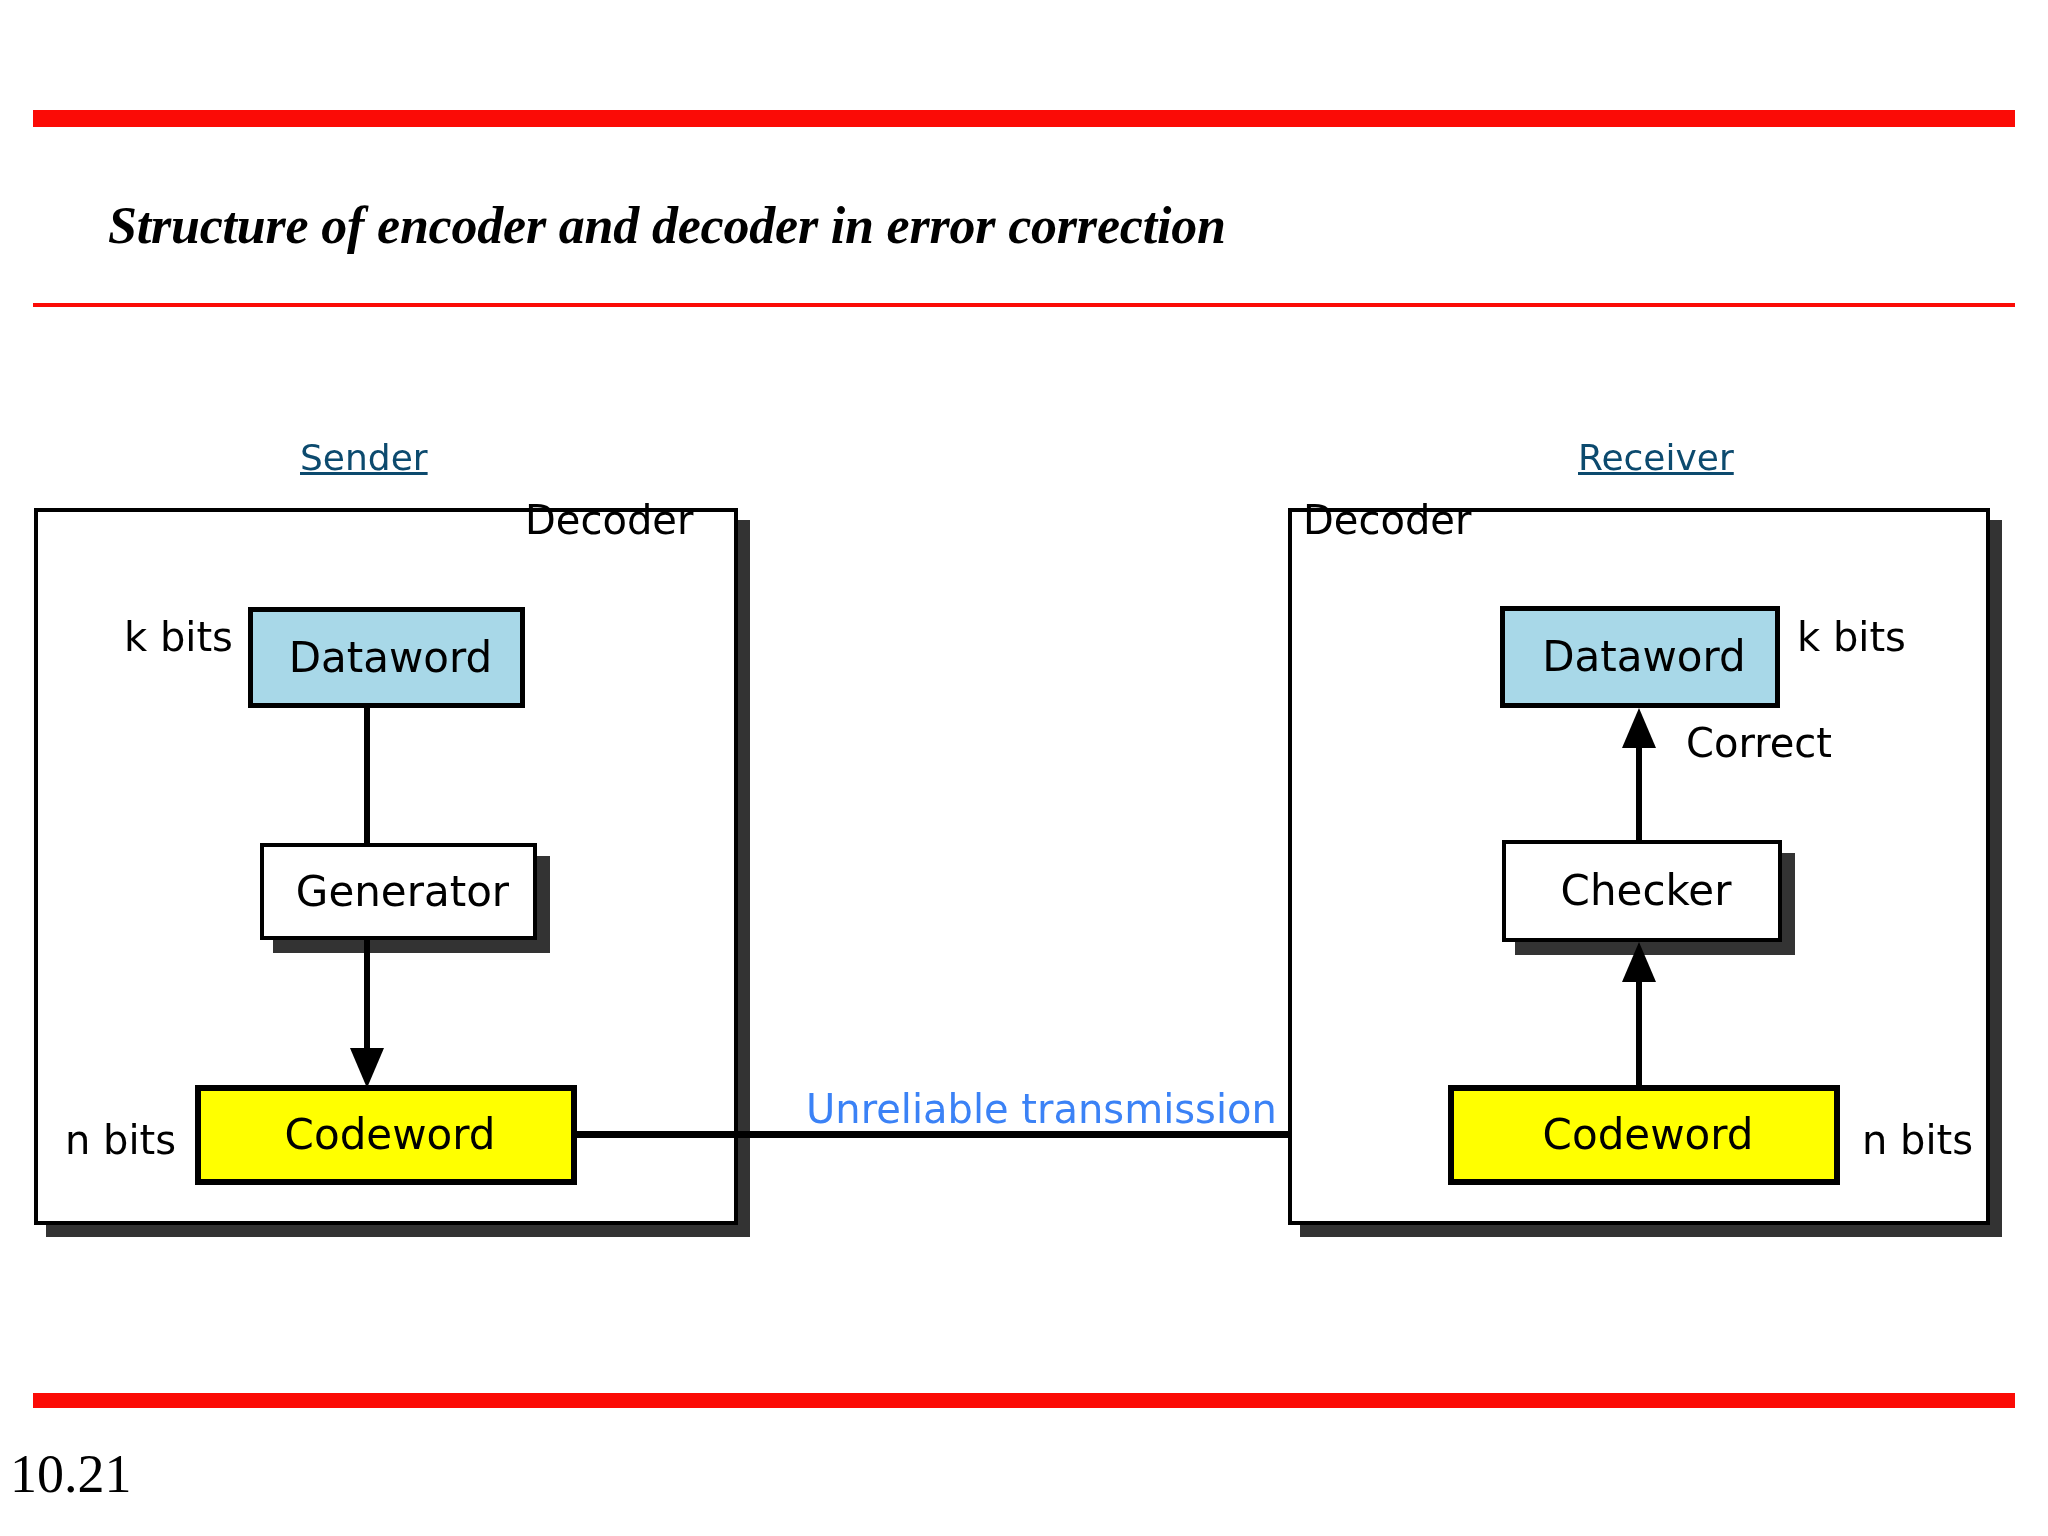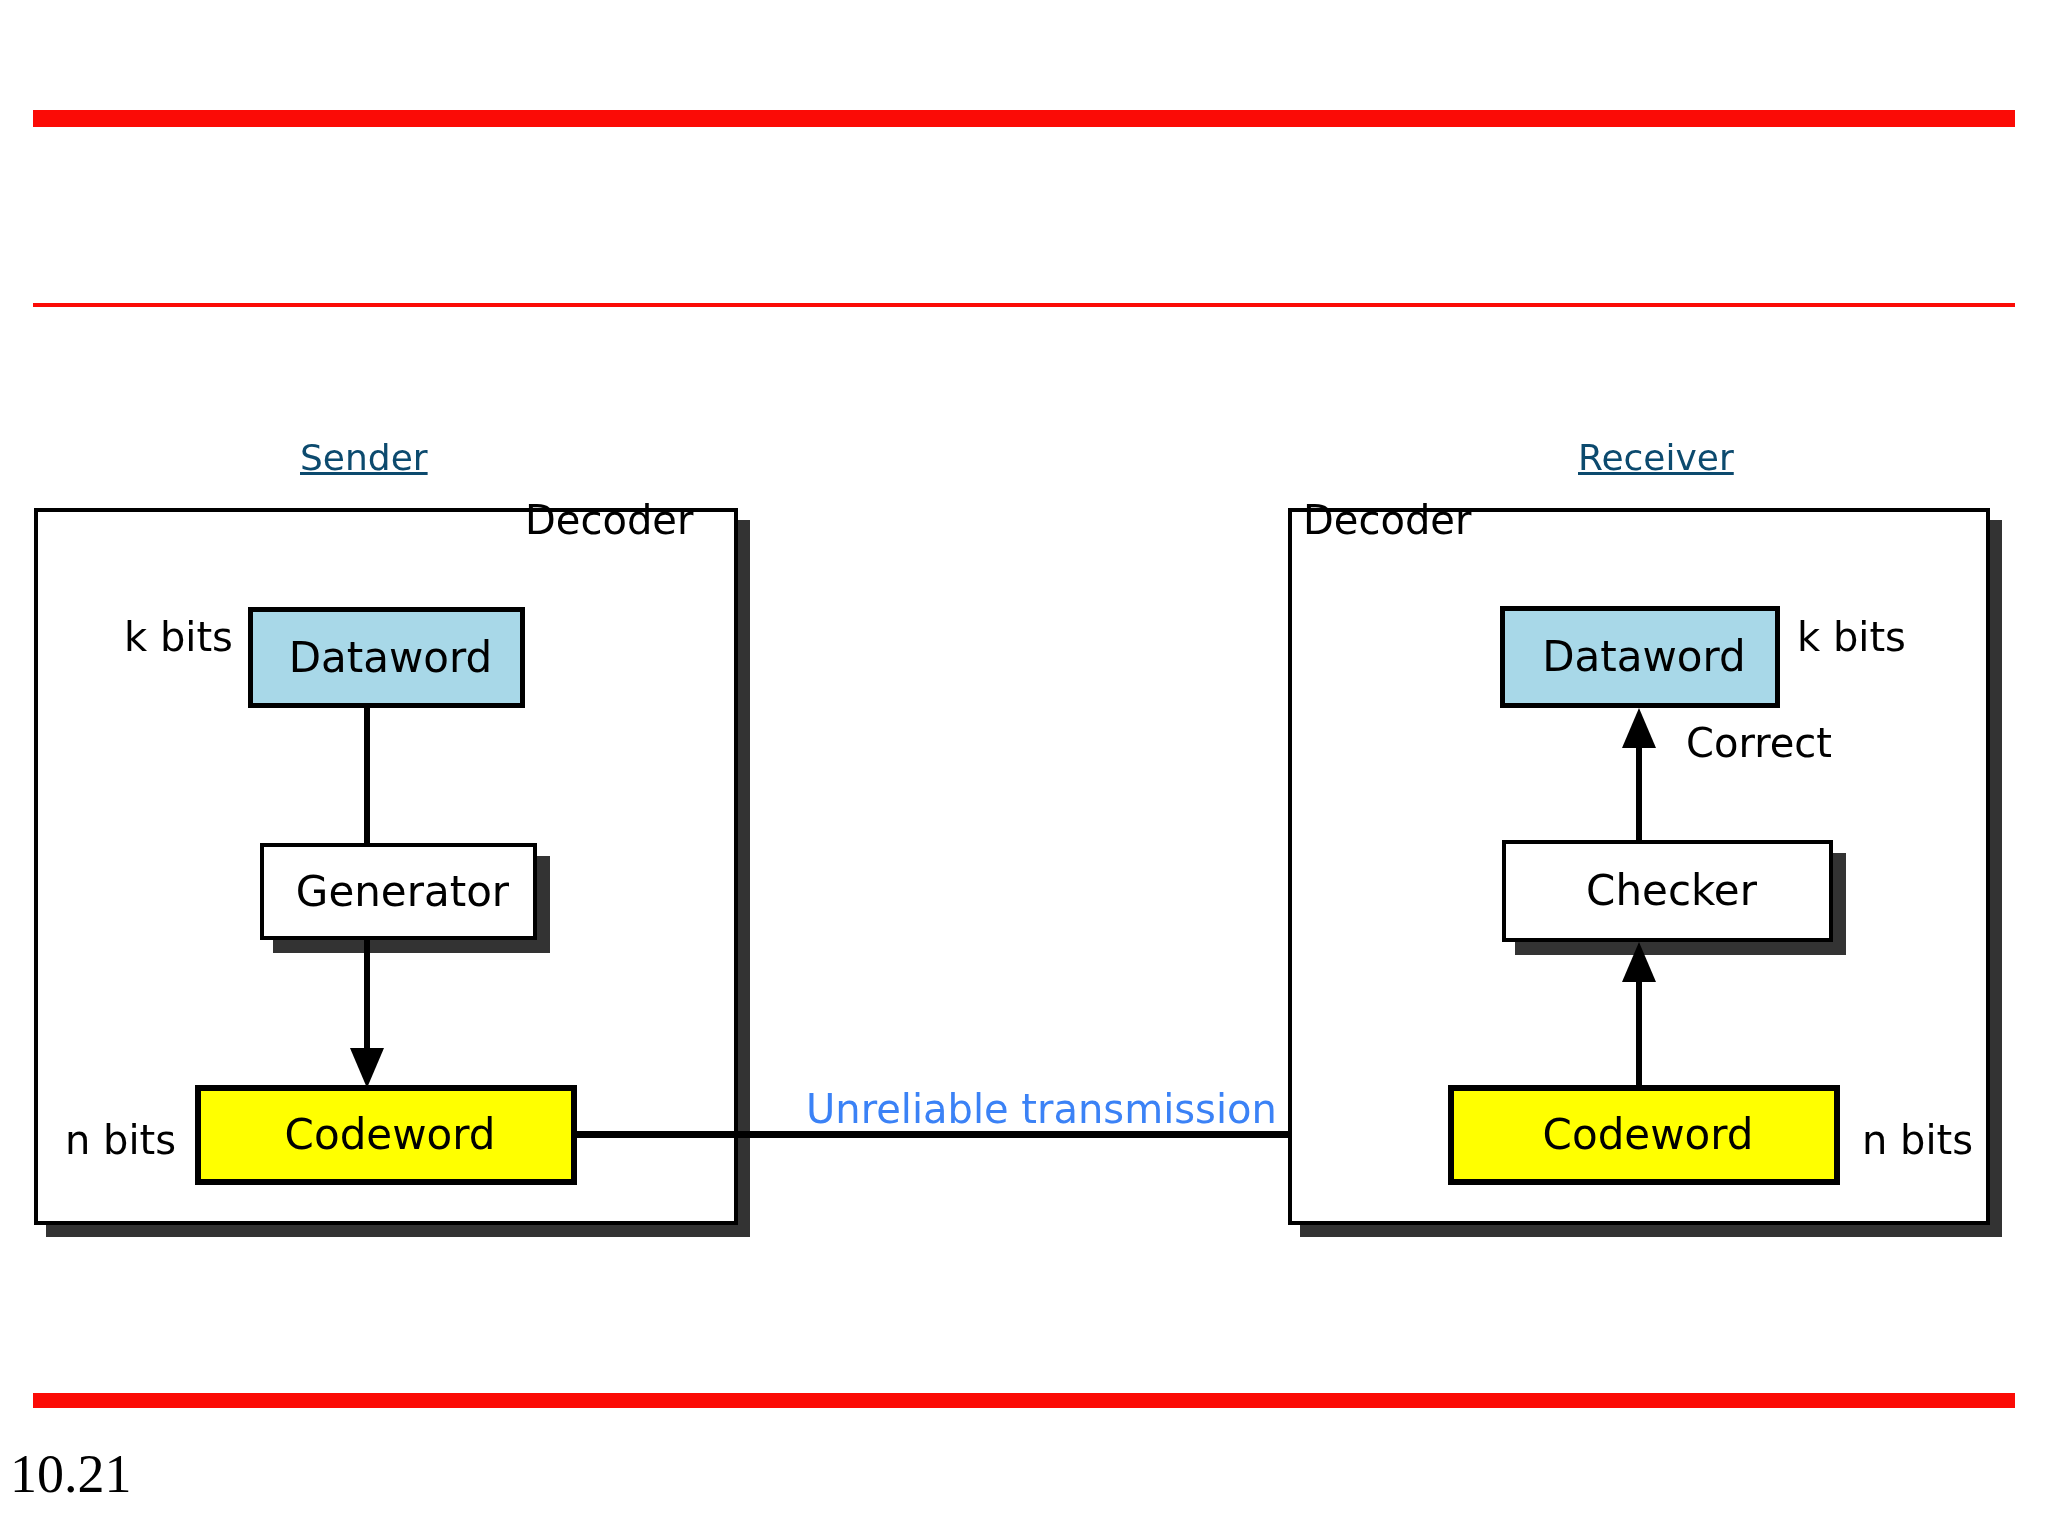--- a/index.html
+++ b/index.html
@@ -175,20 +175,21 @@
     border-bottom: 19px solid transparent;
     border-left: 44px solid #000000;
   }
 </style>
 </head>
 <body>
 
 <div id="top-rule"></div>
 
 <div id="figure-caption">
+  <span id="figure-title">Structure of encoder and decoder in error correction</span>
 </div>
 
 <div id="title-rule"></div>
 
 <div class="group-label" style="left:300px; top:440px;">Sender</div>
 
 <div class="panel" style="left:34px; top:508px; width:704px; height:717px;"></div>
 
 <div class="panel-title" style="left:525px; top:500px;">Decoder</div>
 
@@ -228,21 +229,21 @@
   <span>Dataword</span>
 </div>
 
 <div class="side-label" style="left:1797px; top:617px;">k bits</div>
 
 <div class="vline" style="left:1636px; top:748px; height:95px;"></div>
 <div class="arrow-up" style="left:1622px; top:708px;"></div>
 
 <div class="side-label" style="left:1686px; top:723px;">Correct</div>
 
-<div class="node node-proc" style="left:1502px; top:840px; width:331px; height:102px;">
+<div class="node node-proc" style="left:1502px; top:840px; width:280px; height:102px;">
   <span>Checker</span>
 </div>
 
 <div class="vline" style="left:1636px; top:982px; height:106px;"></div>
 <div class="arrow-up" style="left:1622px; top:942px;"></div>
 
 <div class="node node-code" style="left:1448px; top:1085px; width:392px; height:100px;">
   <span>Codeword</span>
 </div>
 

